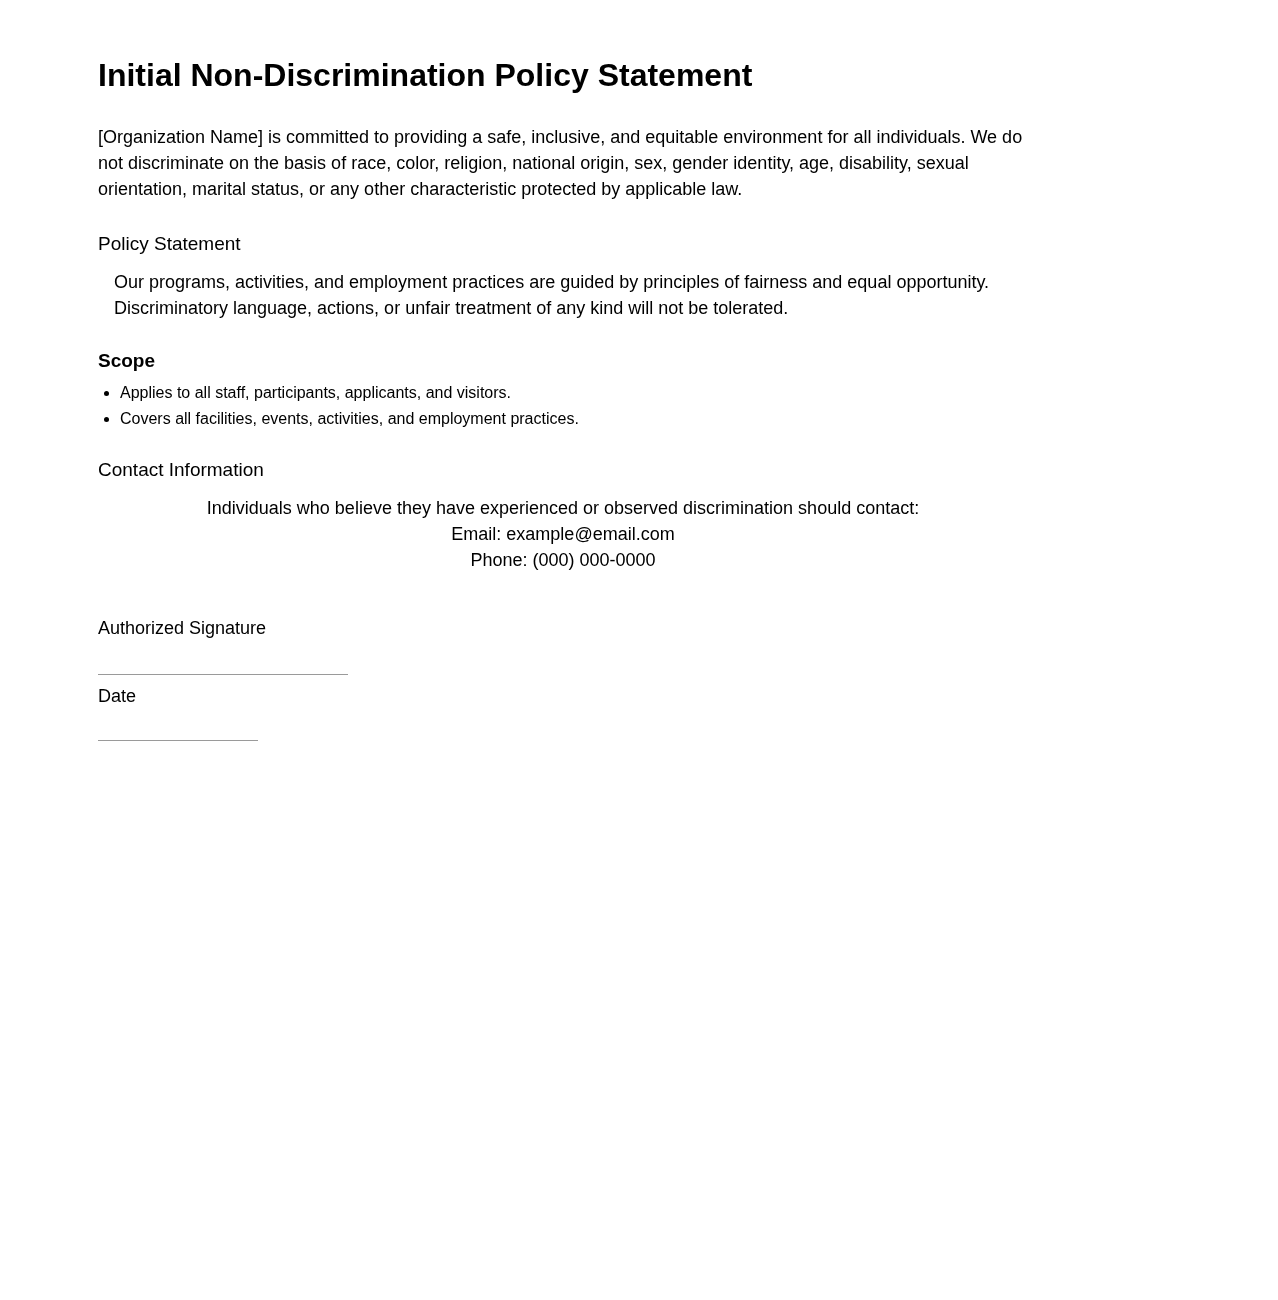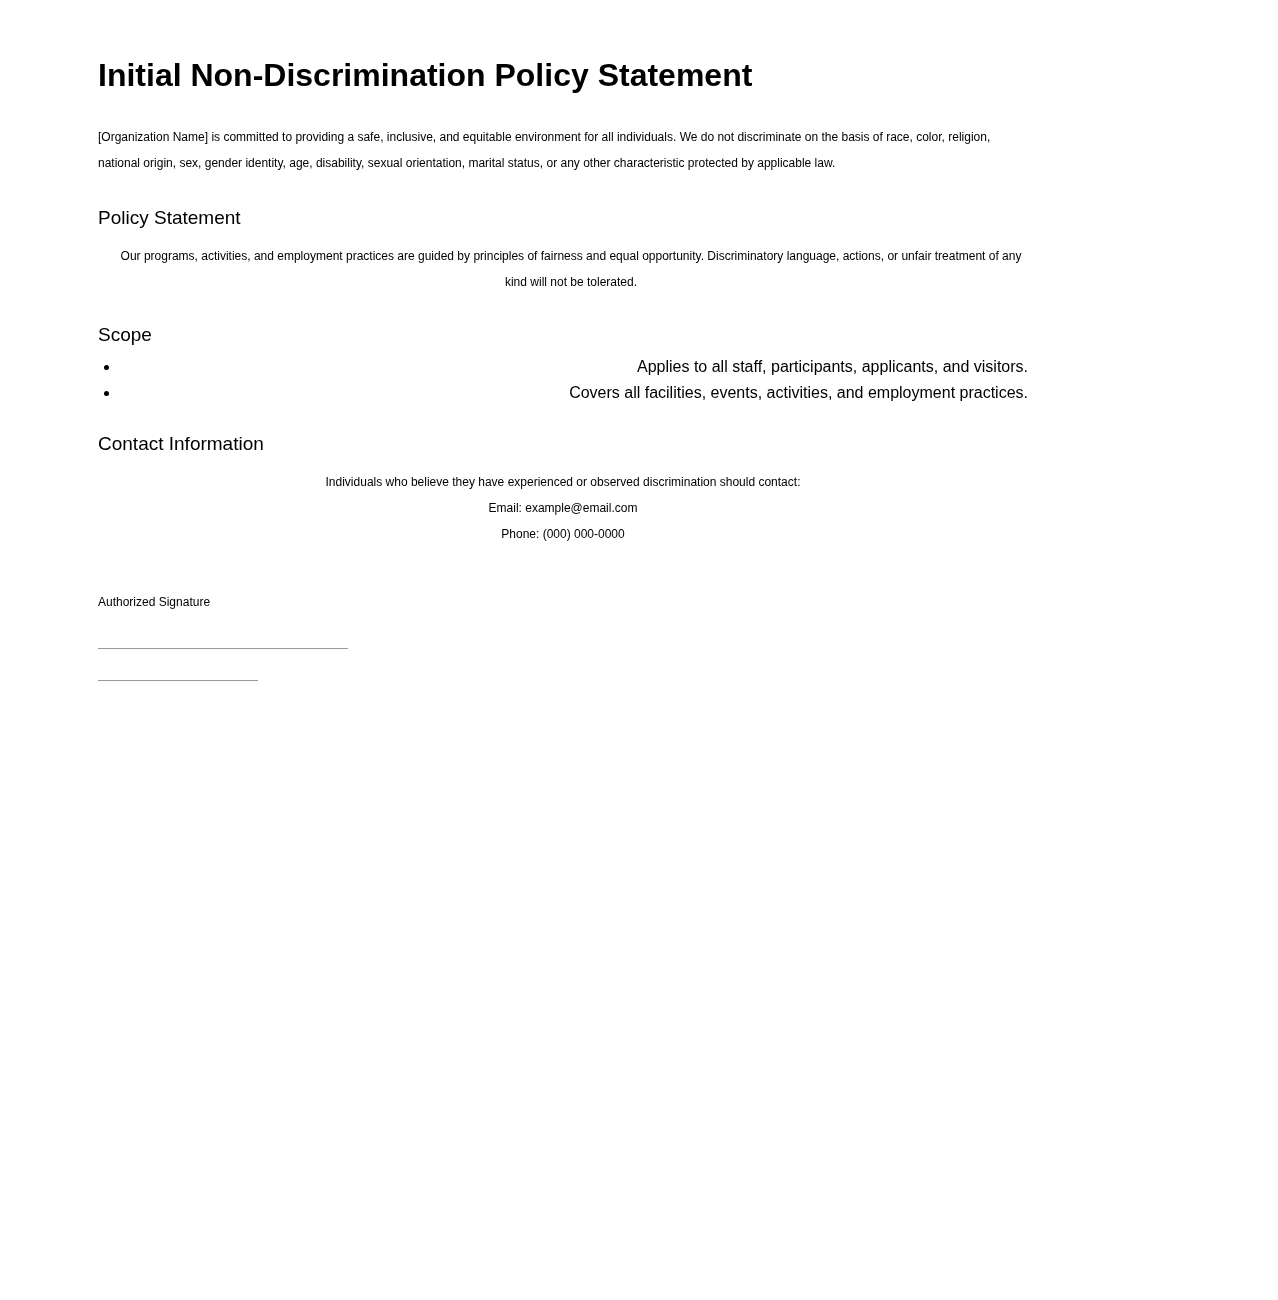--- a/index.html
+++ b/index.html
@@ -18,47 +18,46 @@
     overflow: hidden;
   }
   h1.doc-title {
     font-size: 32px;
     line-height: 37px;
     font-weight: 700;
     margin: 0 0 30px 0;
     letter-spacing: 0;
   }
   .body-text {
-    font-size: 12px;
+    font-size: 18px;
     line-height: 26px;
     font-weight: 400;
     margin: 0;
   }
   p.intro {
     margin: 0 0 30px 0;
   }
   h2.section-heading {
     font-size: 19px;
     line-height: 23px;
     font-weight: 400;
     margin: 8px 0 14px 0;
   }
   p.section-body {
     margin: 0 0 28px 16px;
-    text-align: center;
   }
   h2.after-gap {
     margin-top: 0;
+    font-weight: bold;
   }
   ul.scope-list {
     margin: 0 0 26px 0;
     padding: 0 0 0 22px;
     font-size: 16px;
     line-height: 26px;
-    text-align: right;
   }
   ul.scope-list li {
     margin: 0;
     padding: 0;
   }
   p.contact-lead,
   p.contact-line {
     margin: 0;
     text-align: center;
   }
@@ -114,17 +113,18 @@
 
   <p class="body-text contact-line">Email: example@email.com</p>
 
   <p class="body-text contact-line">Phone: (000) 000-0000</p>
 
   <div class="sig-block">
     <p class="body-text sig-label">Authorized Signature</p>
 
     <div class="sig-line sig-line-long"></div>
 
+    <p class="body-text sig-label date-label">Date</p>
 
     <div class="sig-line sig-line-short"></div>
   </div>
 
 </div>
 
 </body></html>

